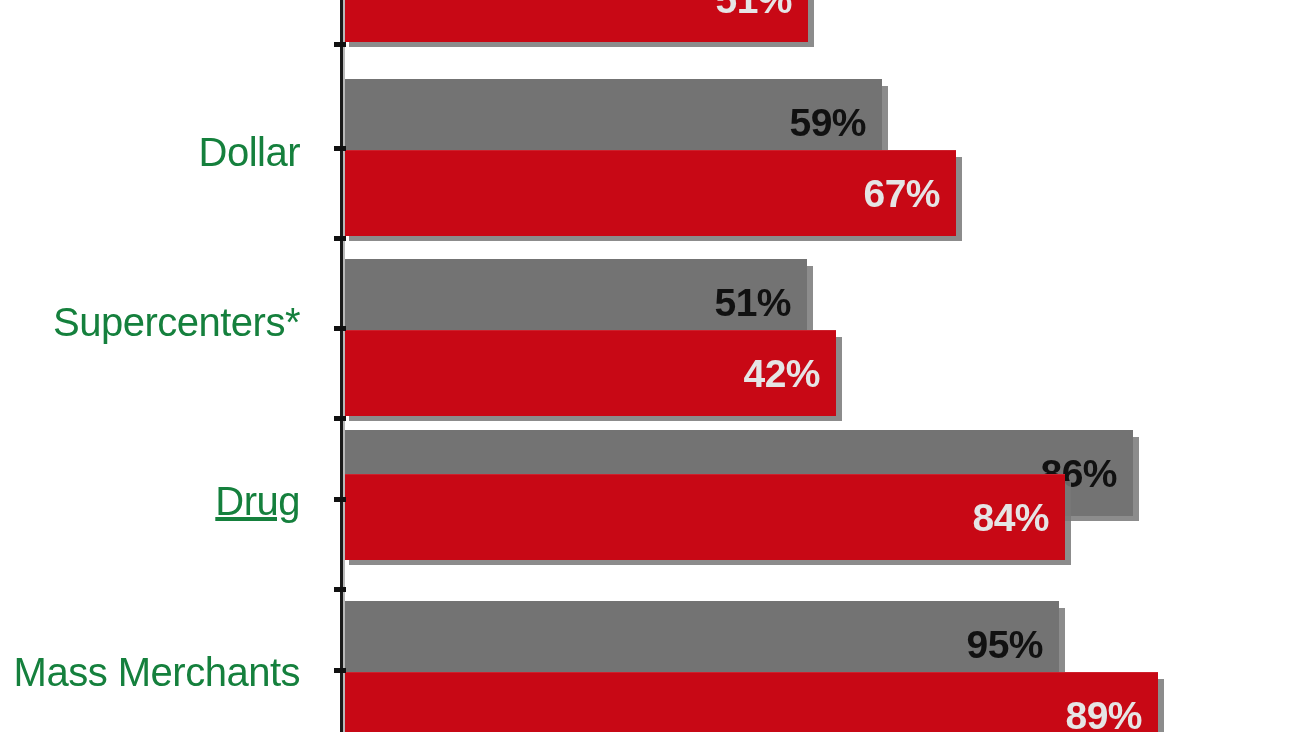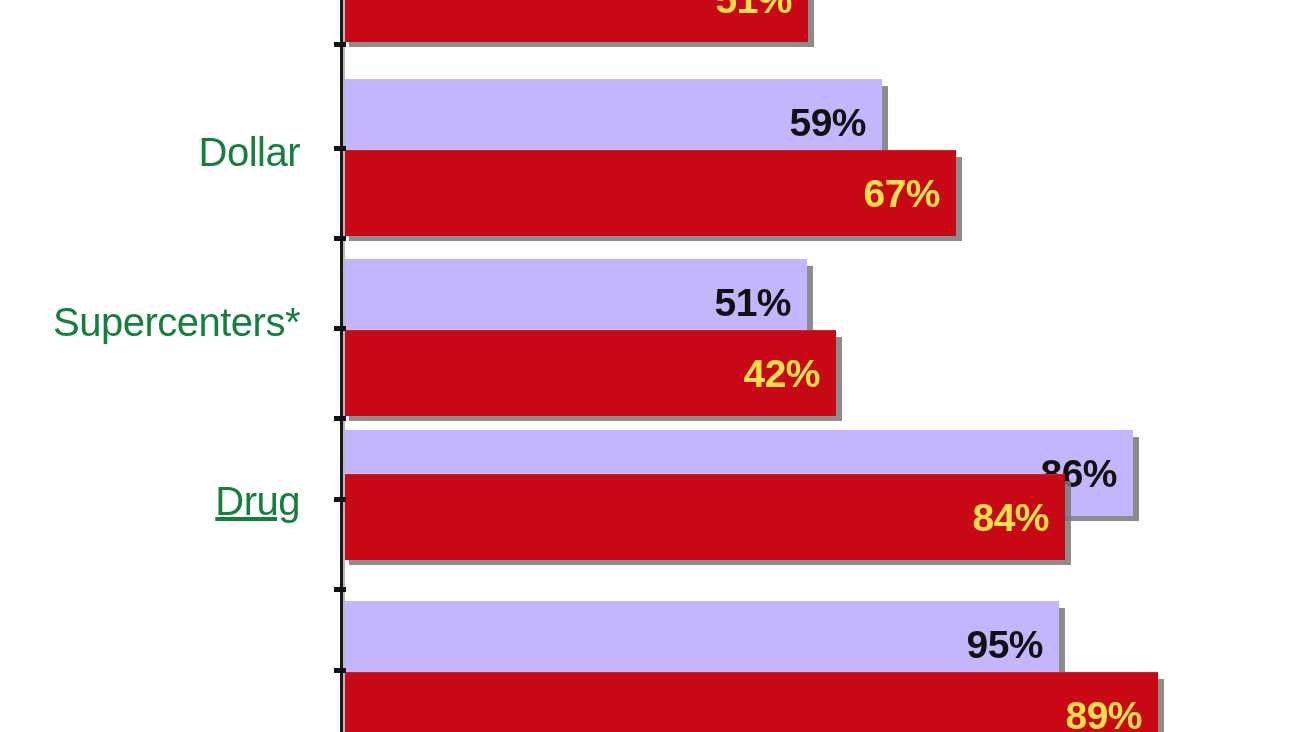--- a/index.html
+++ b/index.html
@@ -67,21 +67,21 @@
   
   .bar {
     position: absolute;
     left: 341px;
     box-sizing: border-box;
     display: flex;
     align-items: center;
     justify-content: flex-end;
   }
   .bar.green {
-    background: #c4b5fd;
+    background: #737373;
     box-shadow: 7px 6px 0 -1px rgba(120,120,120,0.85);
   }
   .bar.red {
     background: #c80815;
     box-shadow: 7px 6px 0 -1px rgba(120,120,120,0.85);
   }
   
   .bar.red::before {
     content: "";
     position: absolute;
@@ -93,21 +93,21 @@
   .bar-value {
     font-family: "Liberation Sans", sans-serif;
     font-size: 39px;
     font-weight: 700;
     letter-spacing: -0.5px;
     padding-right: 16px;
     line-height: 1;
     user-select: none;
   }
   .bar.green .bar-value { color: #111111; }
-  .bar.red   .bar-value { color: #fde047; }
+  .bar.red   .bar-value { color: #e5e5e5; }
 
   
   .bar.cropped-top { overflow: visible; }
 </style>
 </head>
 <body>
 
 <div id="chart-root">
 
   <div class="bar red cropped-top" style="top:-44px; height:86px; width:467px;">
@@ -153,14 +153,15 @@
   <div class="tick" style="top:497px;"></div>
   <div class="tick" style="top:587px;"></div>
   <div class="tick" style="top:668px;"></div>
 
   <div class="cat-label" style="top:132px;">Dollar</div>
 
   <div class="cat-label" style="top:302px;">Supercenters*</div>
 
   <div class="cat-label" style="top:481px;text-decoration:underline;">Drug</div>
 
+  <div class="cat-label" style="top:652px;">Mass Merchants</div>
 
 </div>
 
 </body></html>

